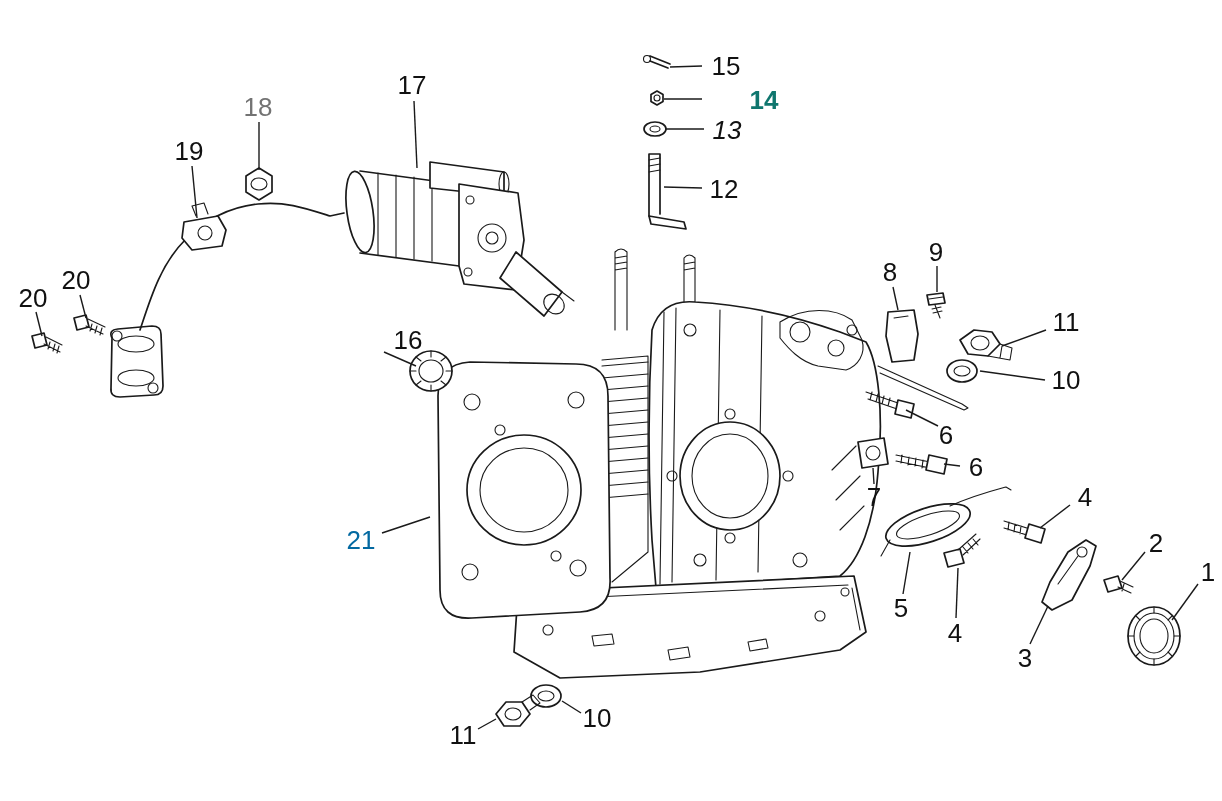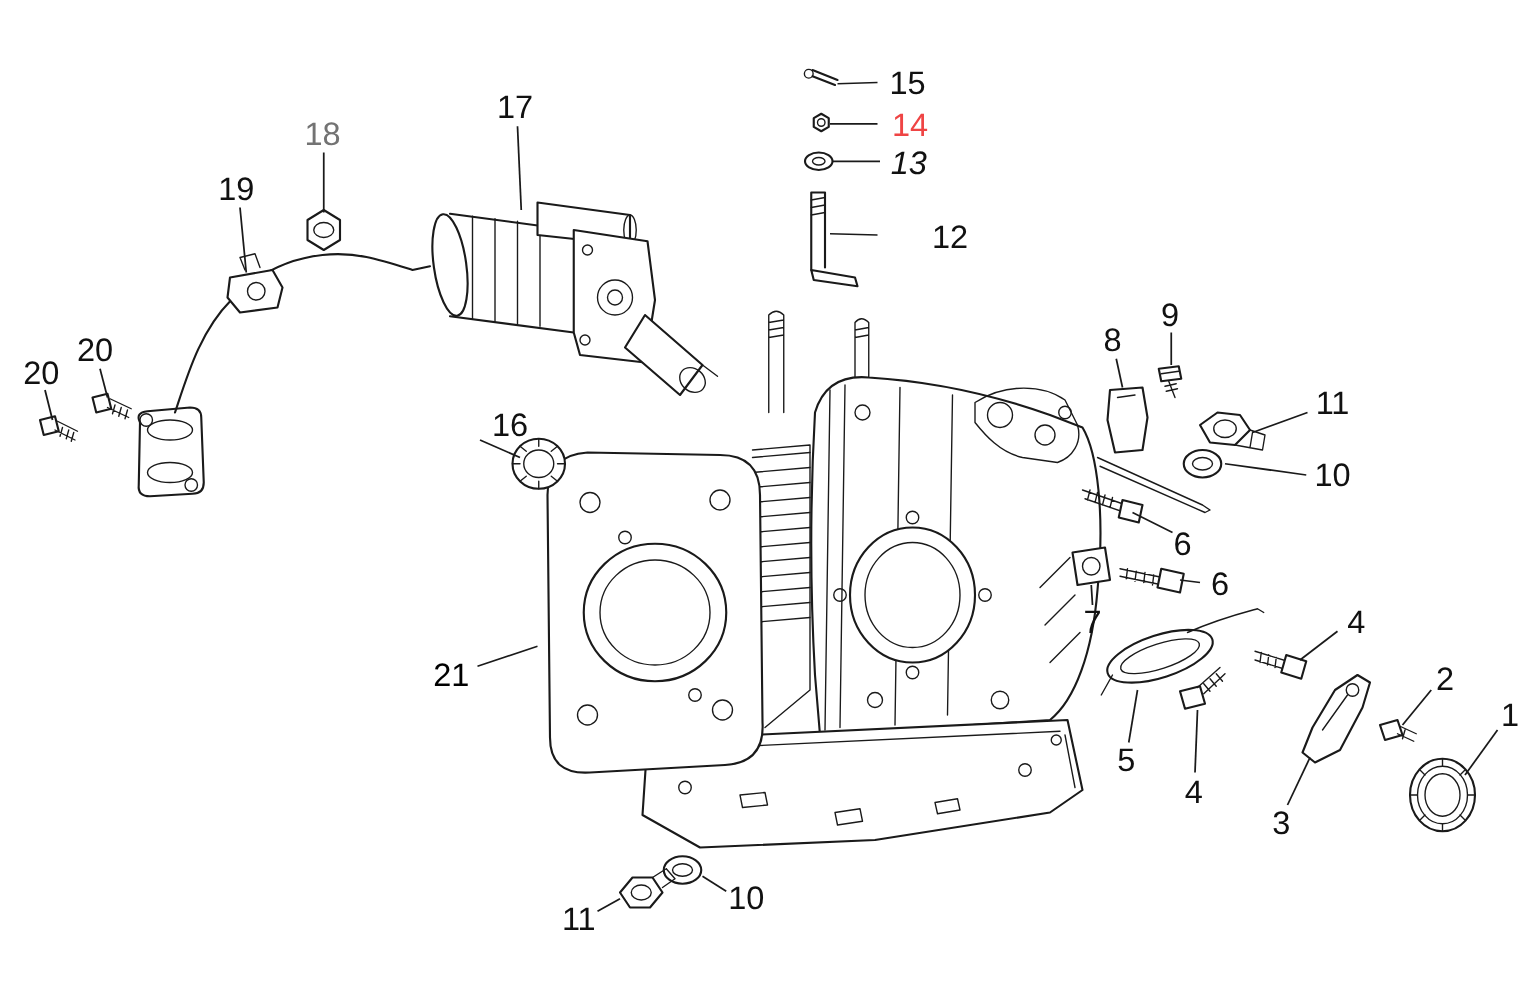--- a/index.html
+++ b/index.html
@@ -262,27 +262,27 @@
         <line x1="581" y1="713" x2="562" y2="701" stroke="#1a1a1a"></line>
         <line x1="478" y1="729" x2="496" y2="719" stroke="#1a1a1a"></line>
       </g>
   </svg>
 
   <div id="callout-layer">
       <div class="callout" style="left: 412px; top: 85px; color: rgb(17, 17, 17);">17</div>
       <div class="callout" style="left: 258px; top: 107px; color: #737373;">18</div>
       <div class="callout" style="left: 189px; top: 151px; color: rgb(17, 17, 17);">19</div>
       <div class="callout" style="left: 726px; top: 66px; color: rgb(17, 17, 17);">15</div>
-      <div class="callout" style="left: 728px; top: 100px; color: #ef4444;">14</div>
+      <div class="callout" style="left: 764px; top: 100px; color: #0f766e; font-weight: bold;">14</div>
       <div class="callout" style="left: 727px; top: 130px; color: rgb(17, 17, 17); font-style: italic;">13</div>
-      <div class="callout" style="left: 724px; top: 189px; color: rgb(17, 17, 17); margin-left: 36px;">12</div>
+      <div class="callout" style="left: 724px; top: 189px; color: rgb(17, 17, 17);">12</div>
       <div class="callout" style="left: 76px; top: 280px; color: rgb(17, 17, 17);">20</div>
       <div class="callout" style="left: 33px; top: 298px; color: rgb(17, 17, 17);">20</div>
       <div class="callout" style="left: 368px; top: 340px; color: rgb(17, 17, 17); margin-left: 40px;">16</div>
-      <div class="callout" style="left: 361px; top: 540px; color: #000000; text-align: right;">21</div>
+      <div class="callout" style="left: 361px; top: 540px; color: #0369a1; text-align: right;">21</div>
       <div class="callout" style="left: 890px; top: 272px; color: rgb(17, 17, 17);">8</div>
       <div class="callout" style="left: 936px; top: 252px; color: rgb(17, 17, 17);">9</div>
       <div class="callout" style="left: 1066px; top: 322px; color: rgb(17, 17, 17);">11</div>
       <div class="callout" style="left: 1066px; top: 380px; color: rgb(17, 17, 17);">10</div>
       <div class="callout" style="left: 946px; top: 435px; color: rgb(17, 17, 17);">6</div>
       <div class="callout" style="left: 976px; top: 467px; color: rgb(17, 17, 17);">6</div>
       <div class="callout" style="left: 874px; top: 497px; color: rgb(17, 17, 17);">7</div>
       <div class="callout" style="left: 1085px; top: 497px; color: rgb(17, 17, 17);">4</div>
       <div class="callout" style="left: 1156px; top: 543px; color: rgb(17, 17, 17);">2</div>
       <div class="callout" style="left: 1208px; top: 572px; color: rgb(17, 17, 17);">1</div>

